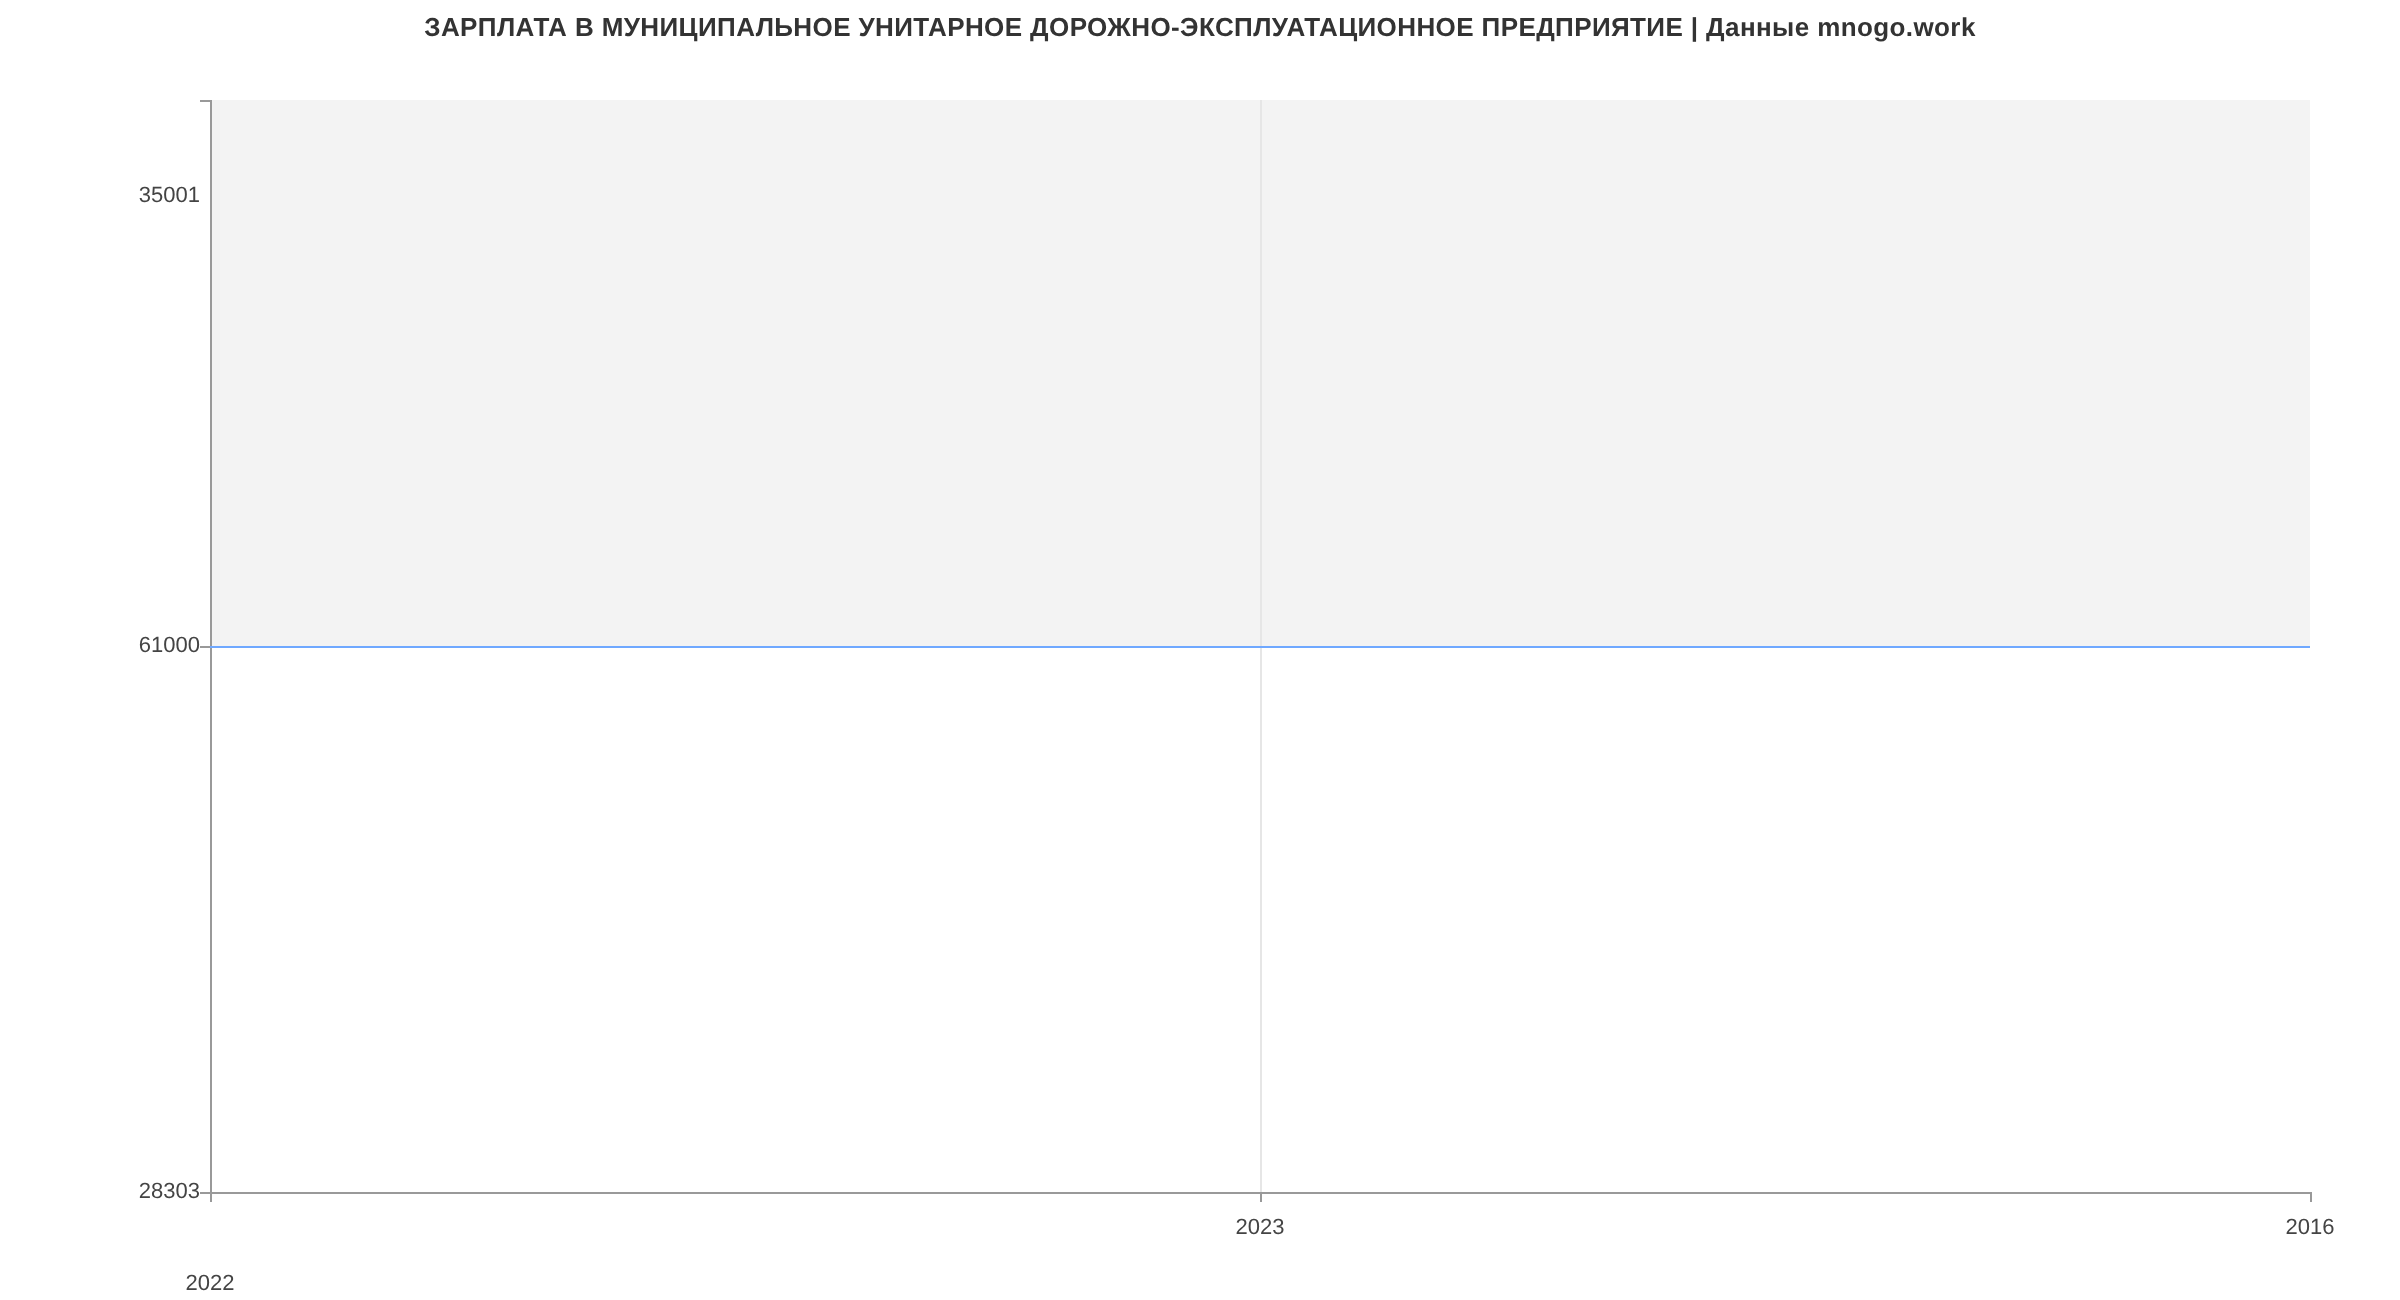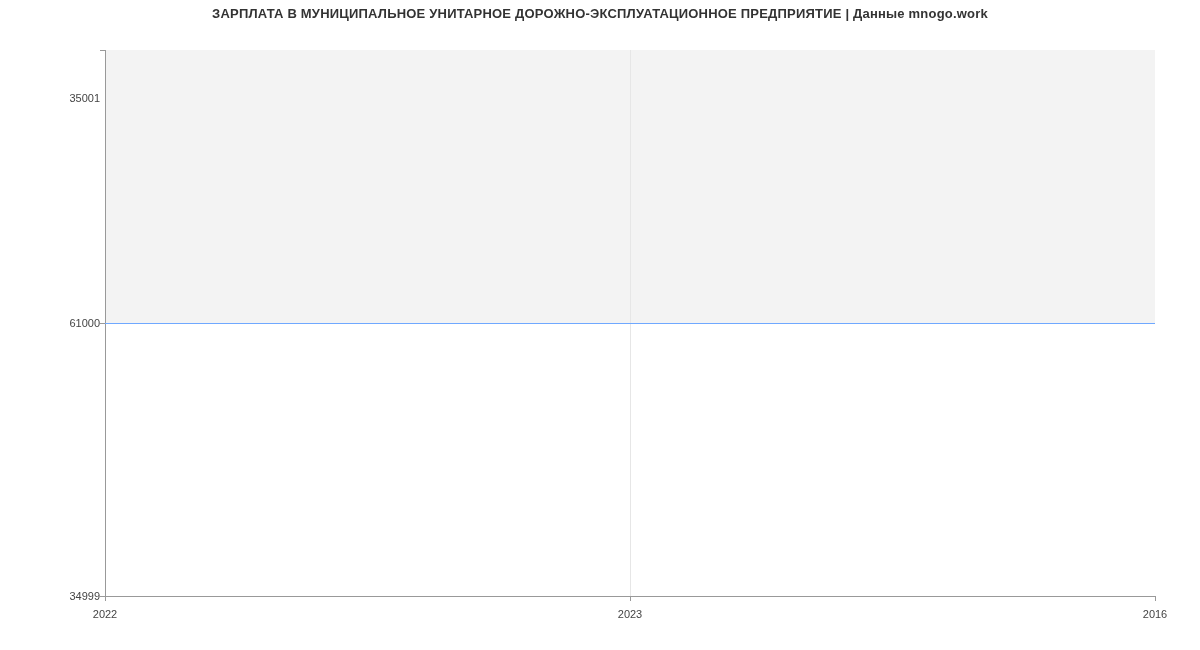--- a/index.html
+++ b/index.html
@@ -118,23 +118,23 @@
   <div class="axis-bottom"></div>
 
   <div class="series-line" style="top:323px;"></div>
 
   <div class="ytick" style="top:50px;"></div>
   <div class="ytick" style="top:323px;"></div>
   <div class="ytick" style="top:596px;"></div>
 
   <div class="ylabel" style="top:44px;margin-top:48px;">35001</div>
   <div class="ylabel" style="top:317px;">61000</div>
-  <div class="ylabel" style="top:590px;">34999</div>
+  <div class="ylabel" style="top:590px;">28303</div>
 
   <div class="xtick" style="left:105px;"></div>
   <div class="xtick" style="left:630px;"></div>
   <div class="xtick" style="left:1155px;"></div>
 
-  <div class="xlabel" style="left:105px;">2022</div>
+  <div class="xlabel" style="left:105px;margin-top:28px;">2022</div>
   <div class="xlabel" style="left:630px;">2023</div>
   <div class="xlabel" style="left:1155px;">2016</div>
 
 </div>
 
 </body></html>

